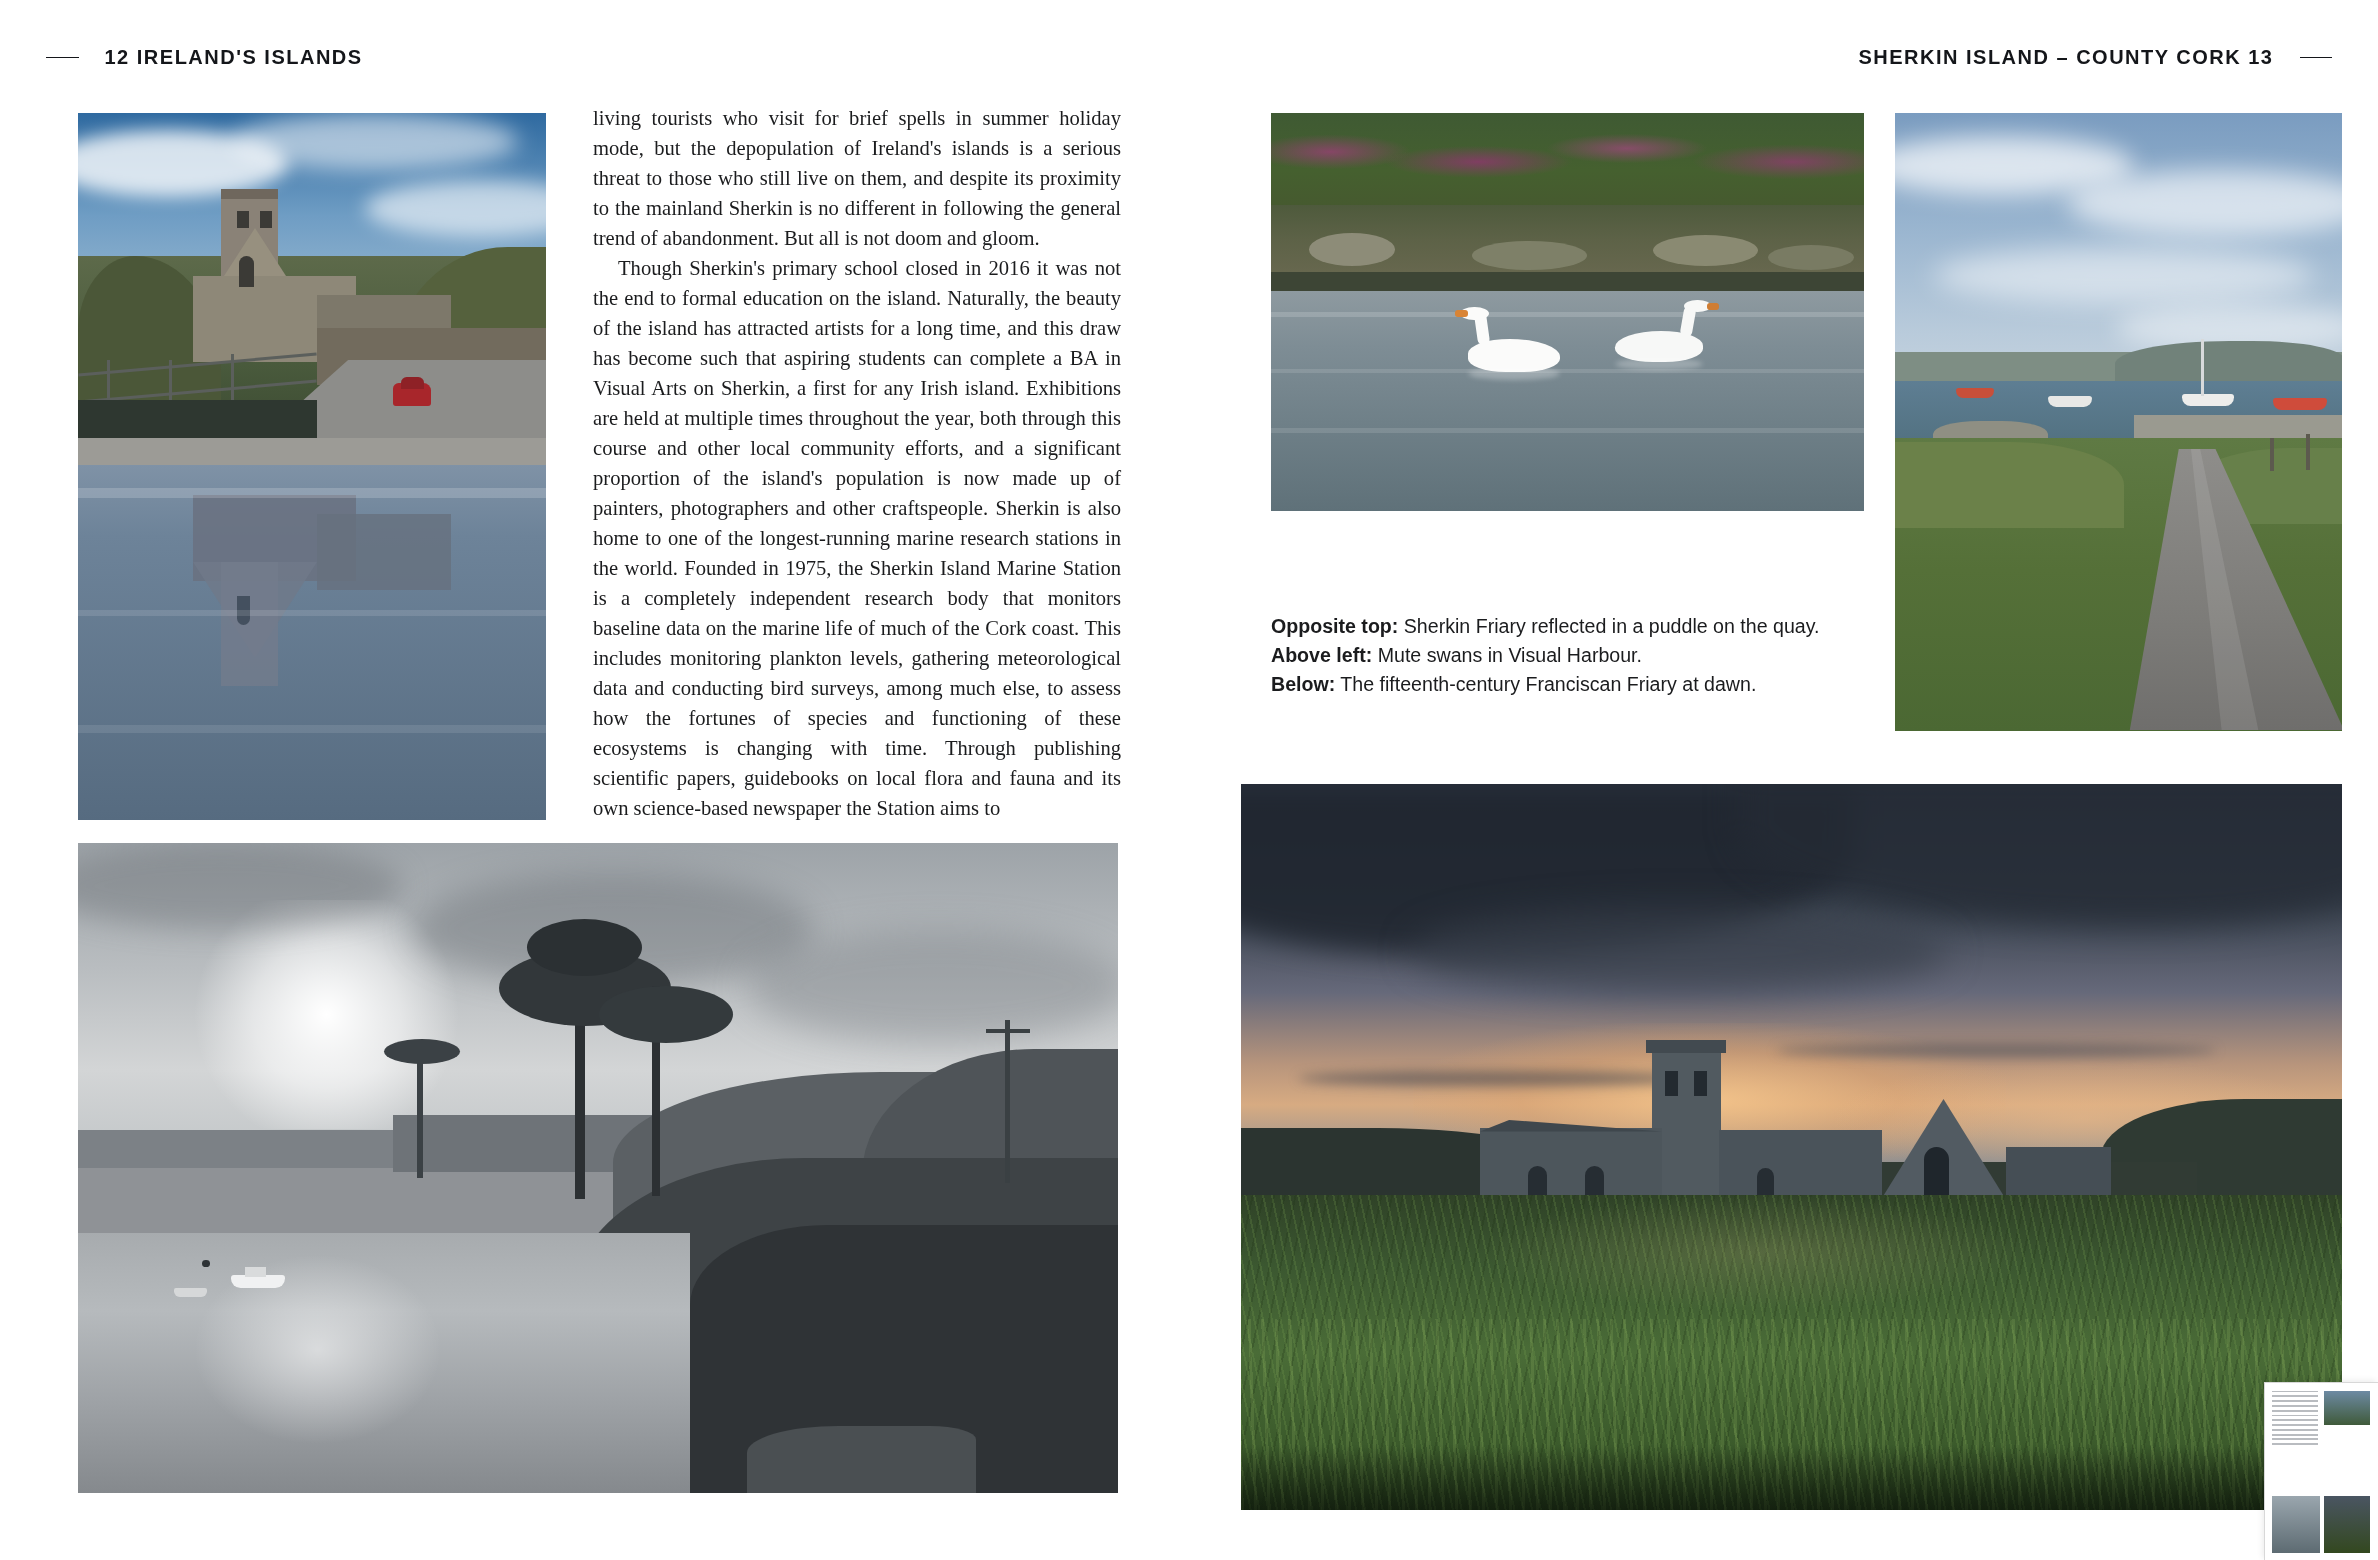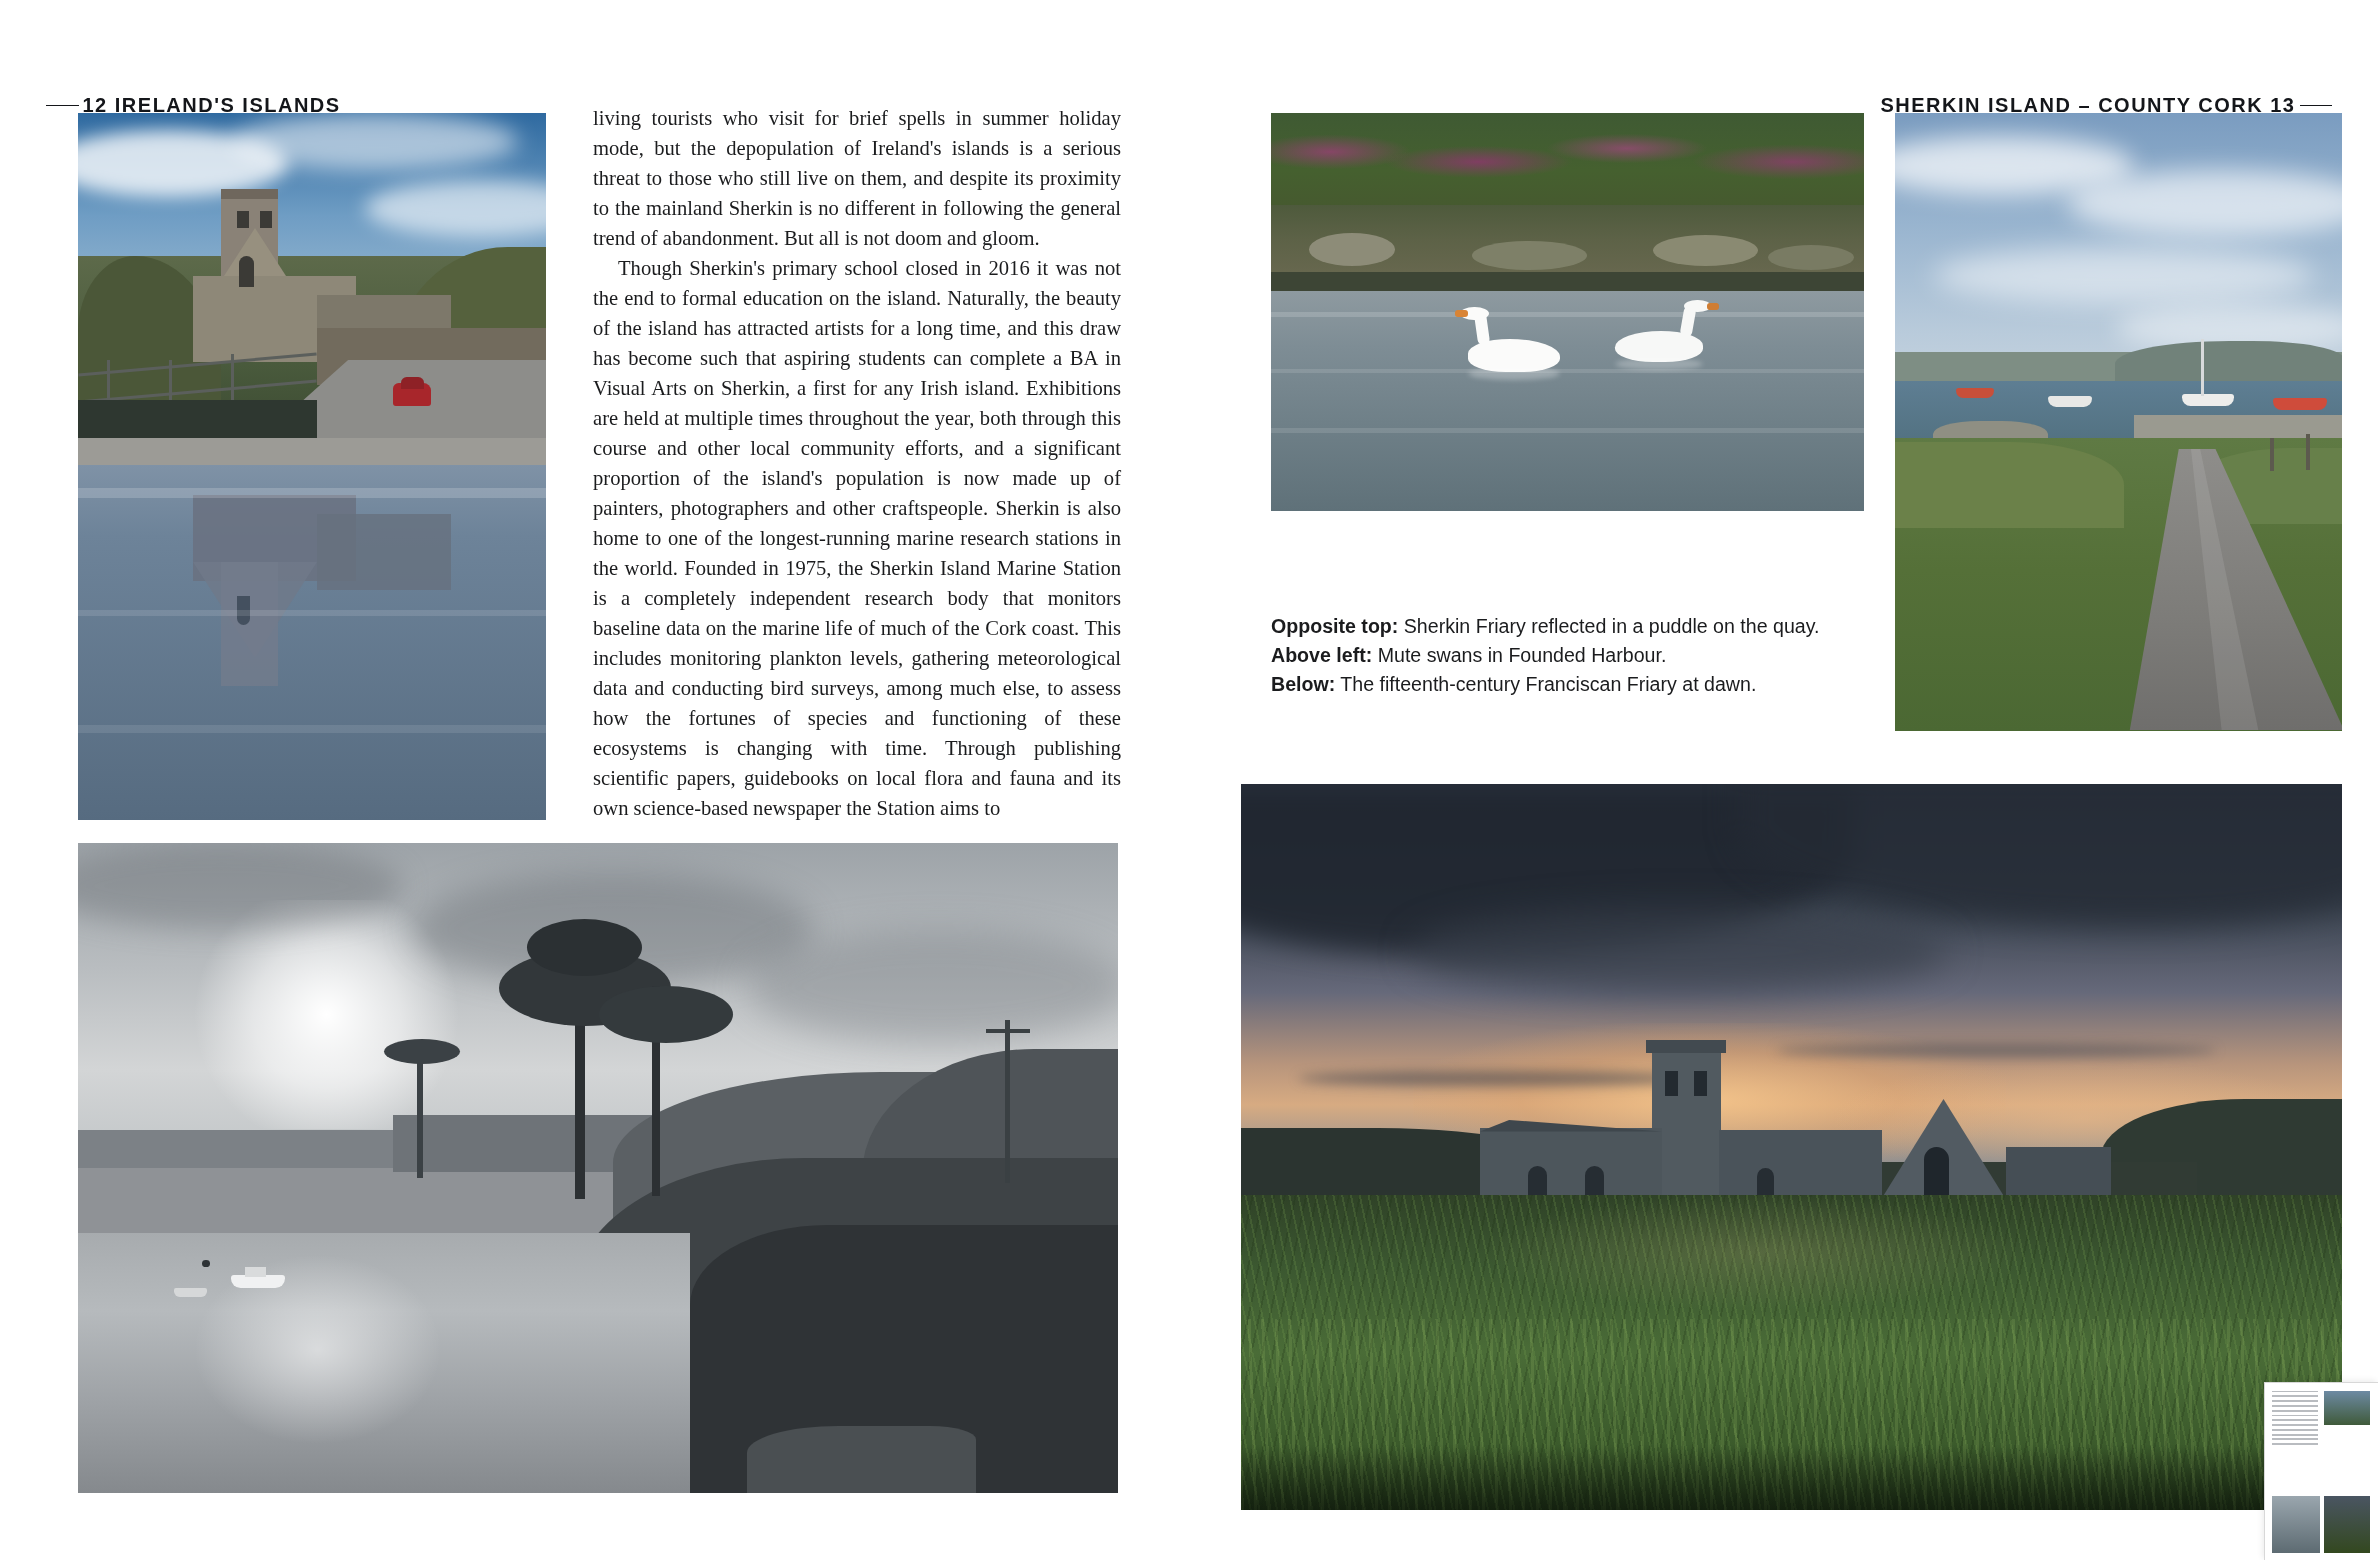--- a/index.html
+++ b/index.html
@@ -19,23 +19,22 @@
   .runhead {
     position: absolute;
     top: 46px;
     font-family: "Liberation Sans", sans-serif;
     font-size: 20px;
     font-weight: bold;
     letter-spacing: 1.5px;
     color: #14161a;
     display: flex;
     align-items: center;
-    gap: 4px;
+    gap: 26px;
     white-space: nowrap;
-    margin-top: 48px;
   }
   .runhead.left { left: 46px; }
   .runhead.right { right: 46px; }
   .rule {
     display: inline-block;
     width: 32.5px;
     height: 1.9px;
     background: #14161a;
   }
 
@@ -286,21 +285,21 @@
   <div class="obj" style="left:411px;top:321px;width:3.8px;height:36px;background:#5c5a4e;"></div>
 </div>
 
 <div class="captions">
   <div class="line">
     <b>Opposite top:</b>
     <span>Sherkin Friary reflected in a puddle on the quay.</span>
   </div>
   <div class="line">
     <b>Above left:</b>
-    <span>Mute swans in Founded Harbour.</span>
+    <span>Mute swans in Visual Harbour.</span>
   </div>
   <div class="line">
     <b>Below:</b>
     <span>The fifteenth-century Franciscan Friary at dawn.</span>
   </div>
 </div>
 
 <div class="photo" style="left:1241px; top:784px; width:1101px; height:726px; background:#1d2229;">
 
   <div class="sky" style="left:0;top:0;width:100%;height:401px;background:linear-gradient(180deg,#2b3340 0%,#3b4450 30%,#66697a 52%,#b8957c 70%,#d7ab82 80%,#8d8f92 95%,#5c6667 100%);"></div>

